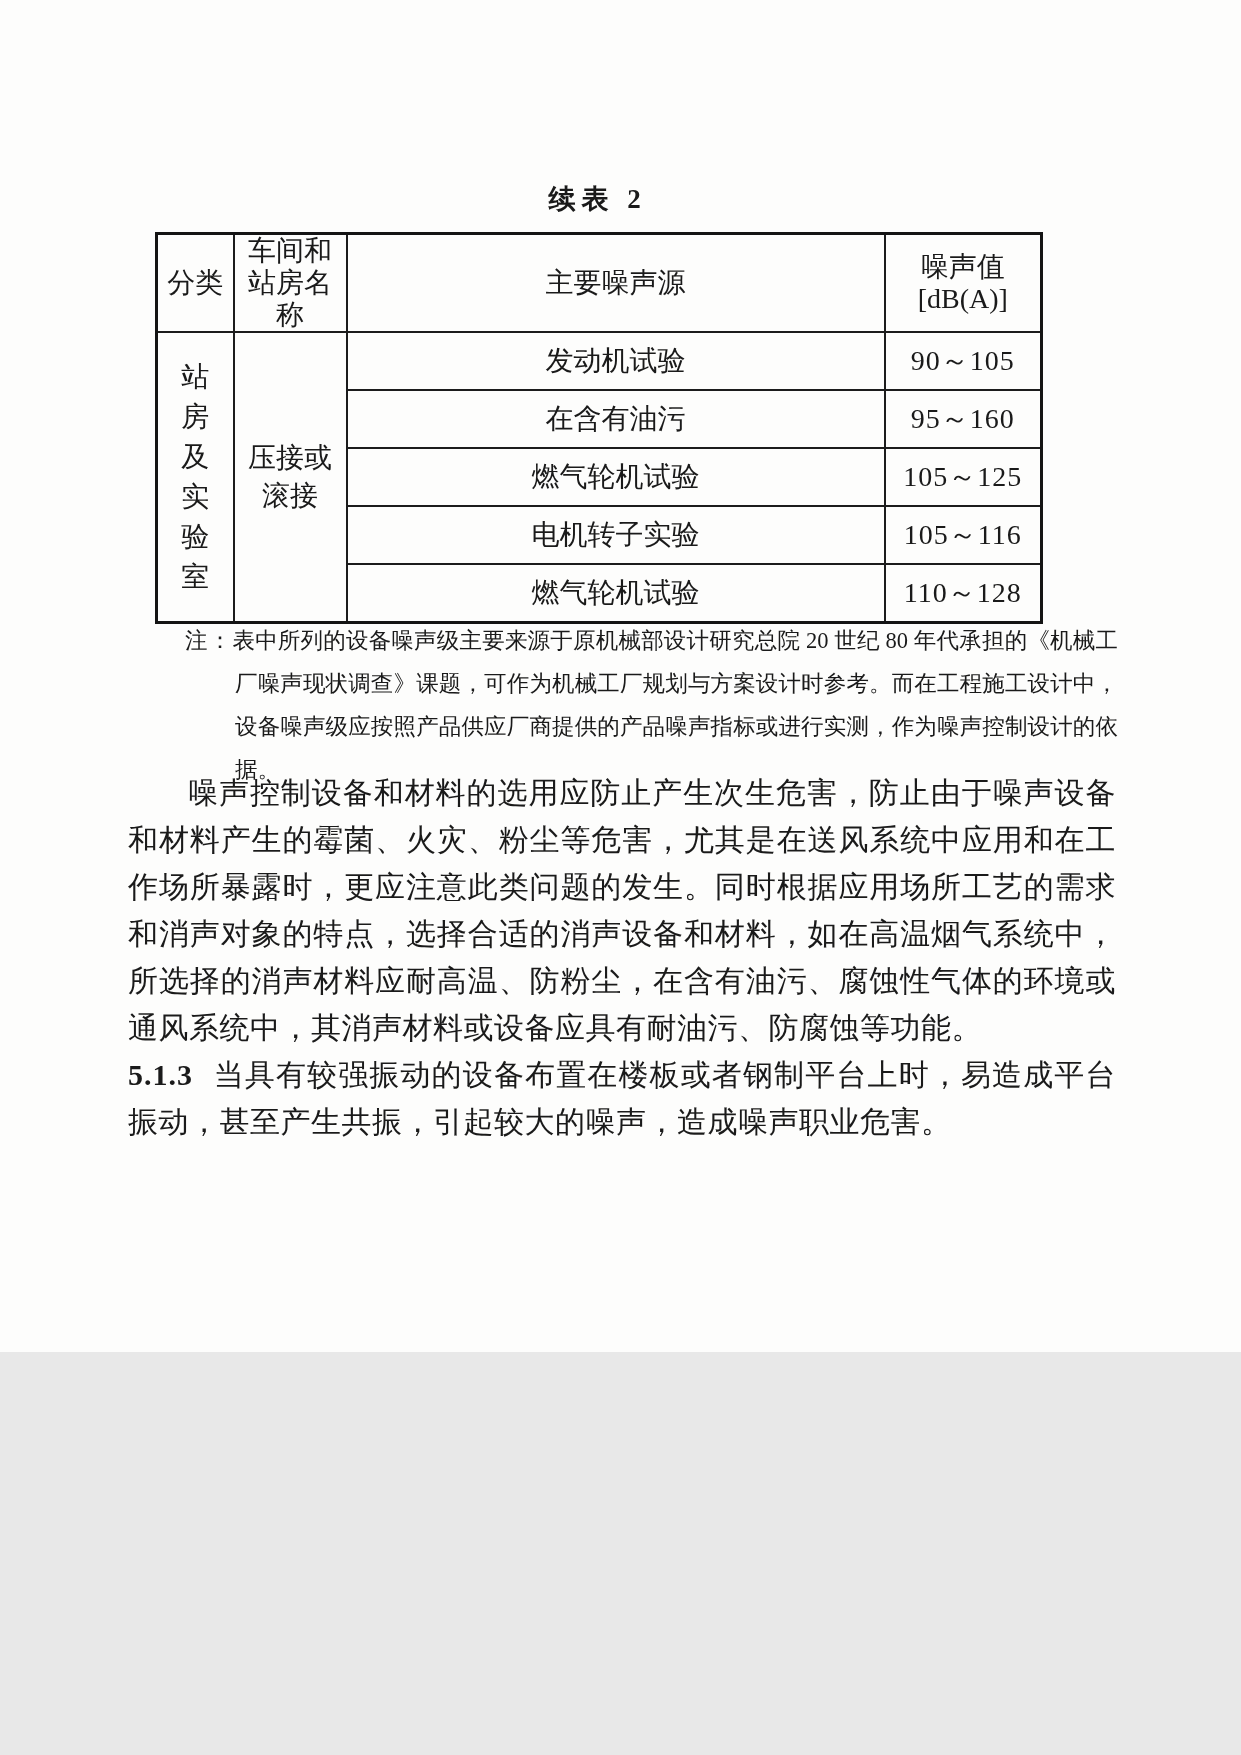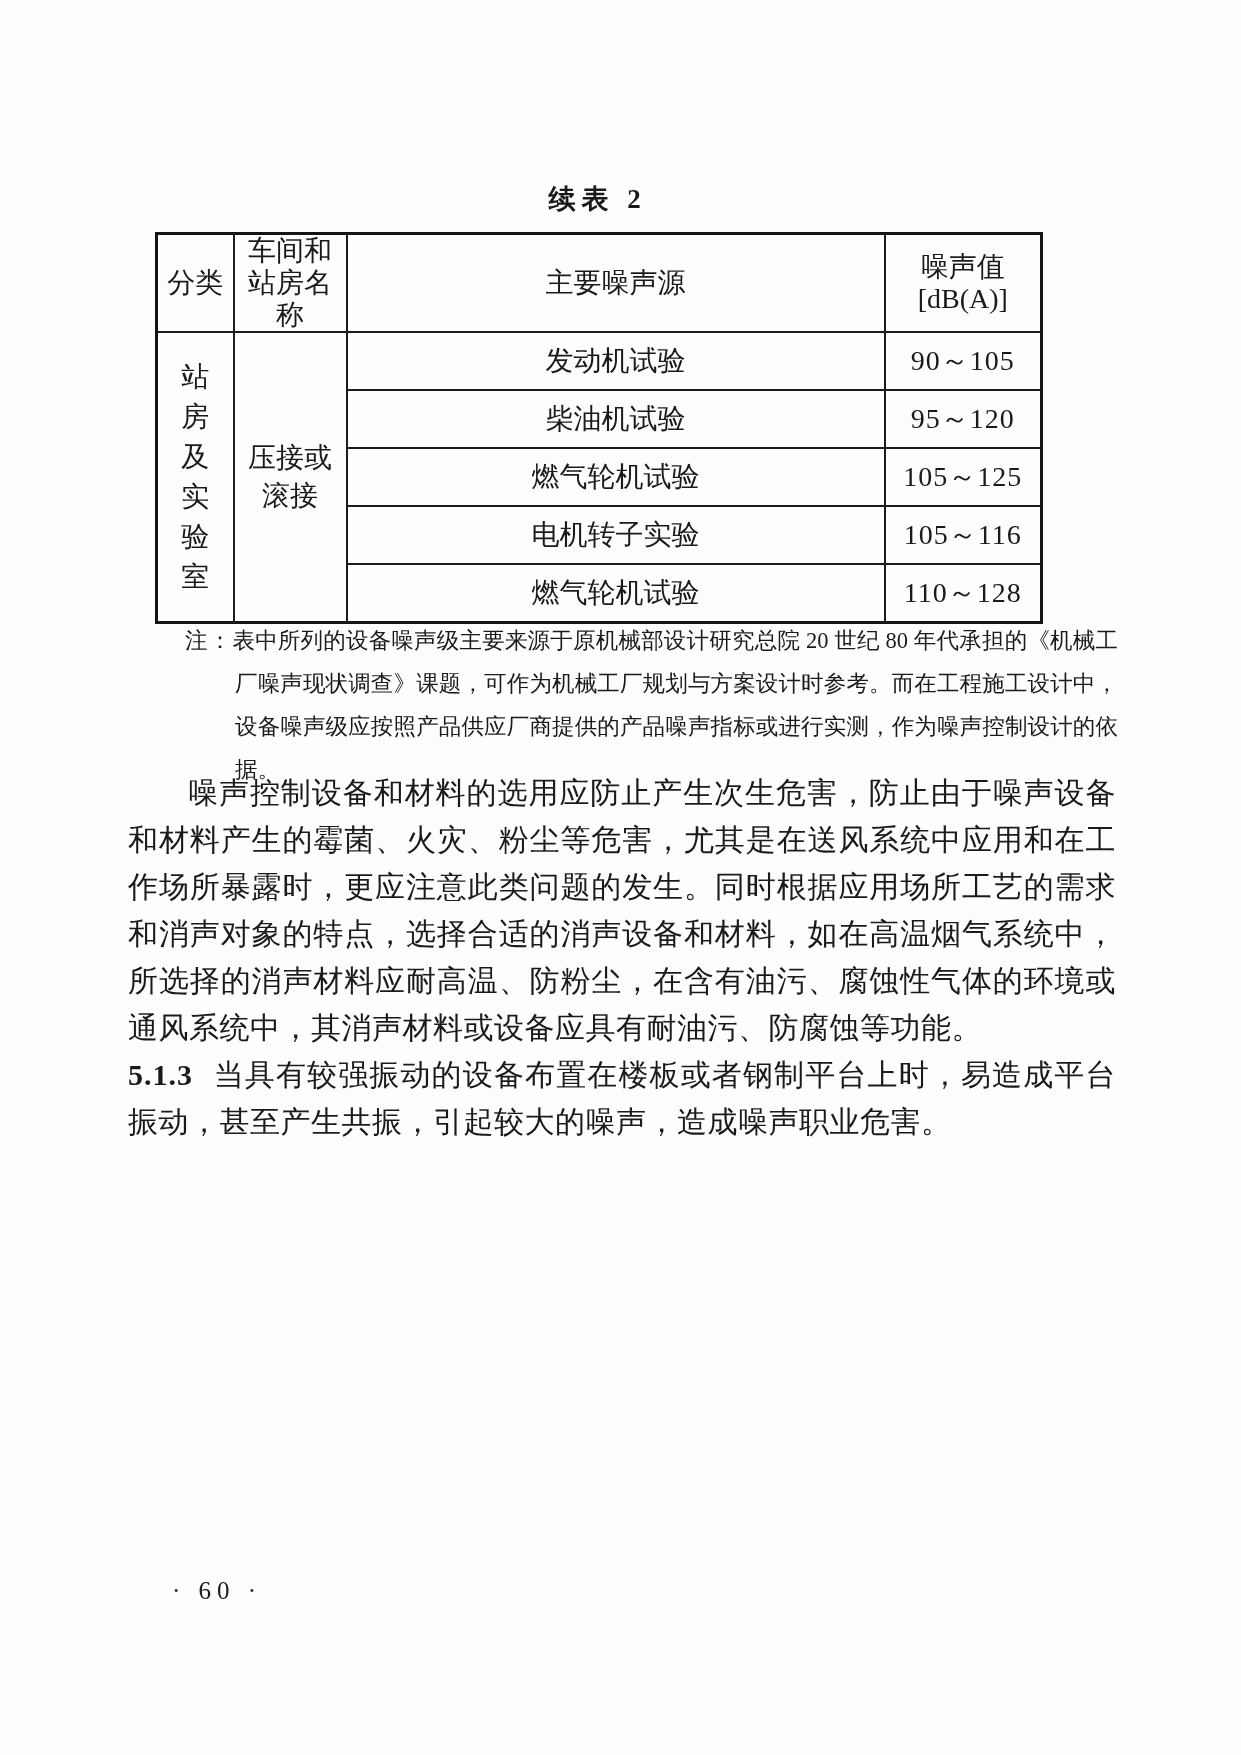--- a/index.html
+++ b/index.html
@@ -3,21 +3,21 @@
 <meta charset="utf-8">
 <style>
   html, body { margin: 0; padding: 0; }
   body {
     background: #e8e8e8;
     font-family: "Liberation Serif", "DejaVu Serif", serif;
   }
   .page {
     position: relative;
     width: 1241px;
-    height: 1755px;
+    height: 1352px;
     margin: 0 auto;
     background: #fdfdfc;
     color: #1a1a1a;
     overflow: hidden;
   }
 
   
   .table-title {
     position: absolute;
     top: 181px;
@@ -140,22 +140,22 @@
 
       <tr class="data-row">
         <td rowspan="5">
           <div class="vertical-text">站房及实验室</div>
         </td>
         <td rowspan="5">压接或滚接</td>
         <td>发动机试验</td>
         <td class="value-cell">90～105</td>
       </tr>
       <tr class="data-row">
-        <td>柴油机试验</td>
-        <td class="value-cell">95～120</td>
+        <td>在含有油污</td>
+        <td class="value-cell">95～160</td>
       </tr>
       <tr class="data-row">
         <td>燃气轮机试验</td>
         <td class="value-cell">105～125</td>
       </tr>
       <tr class="data-row">
         <td>电机转子实验</td>
         <td class="value-cell">105～116</td>
       </tr>
       <tr class="data-row">

